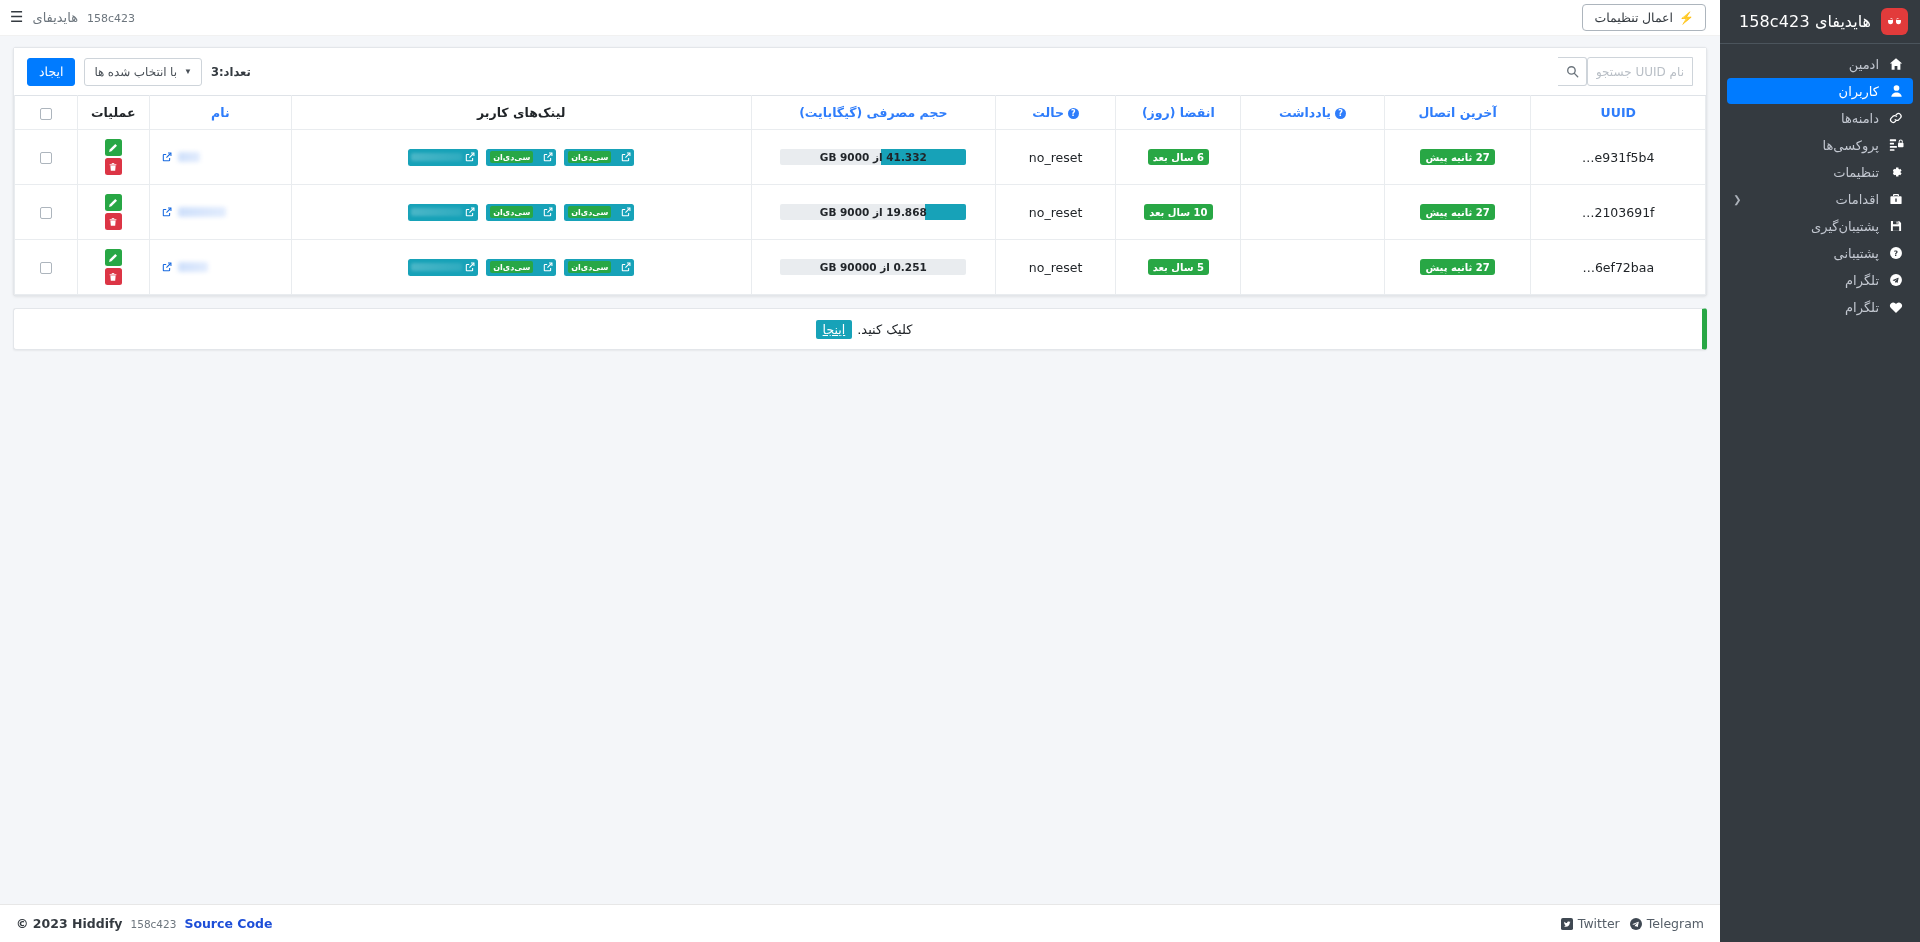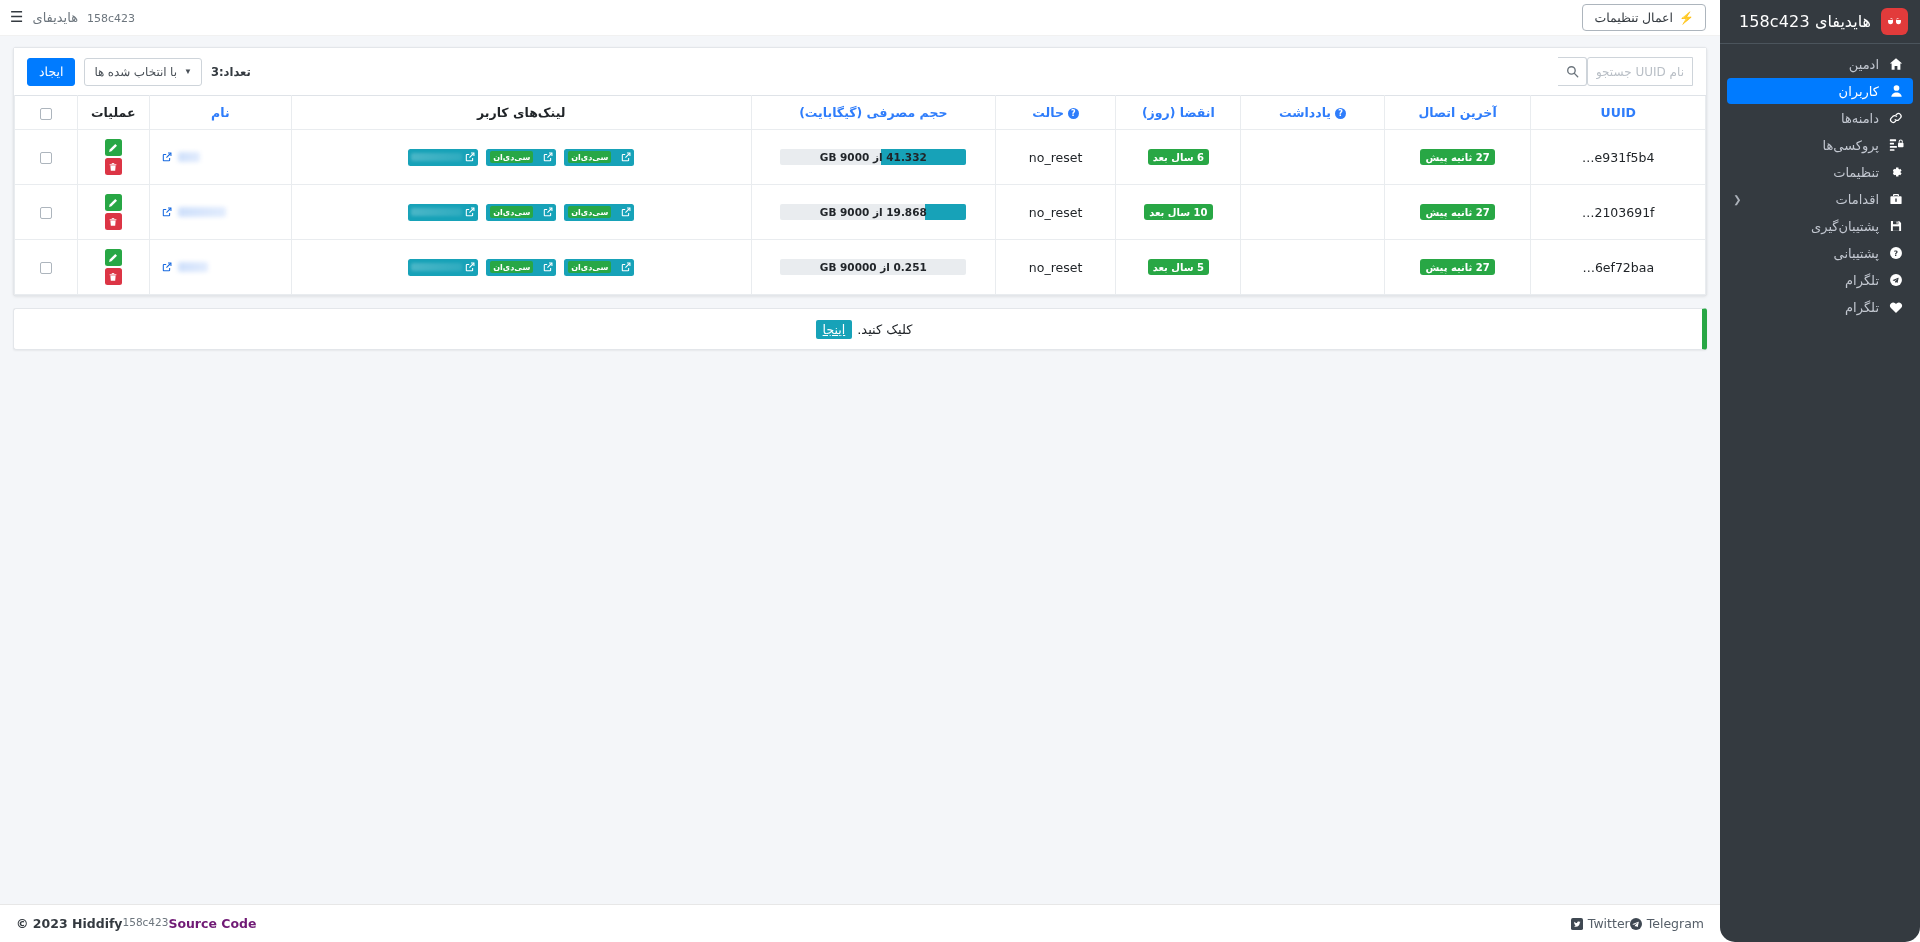--- a/index.html
+++ b/index.html
@@ -15,21 +15,20 @@
   }
   #app { position: relative; width: 1920px; height: 942px; }
 
   
   #sidebar {
     position: absolute; top: 0; right: 0;
     width: 200px; height: 942px;
     background: #343a40;
     color: #c2c7d0;
     z-index: 20;
-    border-radius: 15px;
   }
   .brand {
     height: 44px;
     display: flex; align-items: center; justify-content: flex-start;
     padding: 0 12px;
     gap: 10px;
     border-bottom: 1px solid #4b545c;
     background: #343a40;
   }
   .brand-title {
@@ -297,25 +296,25 @@
   #footer {
     position: absolute; bottom: 0; right: 200px; left: 0;
     height: 38px;
     background: #fff;
     border-top: 1px solid #e7e7e7;
     display: flex; align-items: center; justify-content: space-between;
     padding: 0 16px;
     font-size: 12.5px; color: #6c757d;
     direction: ltr;
   }
-  .footer-left { display: flex; gap: 0; }
+  .footer-left { display: flex; align-items: center; gap: 8px; }
   .footer-left b { color: #343a40; font-weight: bold; }
   .footer-hash { font-size: 10.5px; color: #6c757d; }
-  .footer-link { color: #701a75; font-weight: bold; text-decoration: none; cursor: pointer; }
-  .footer-right { display: flex; align-items: center; gap: 0; text-align: center; }
+  .footer-link { color: #1d4ed8; font-weight: bold; text-decoration: none; cursor: pointer; }
+  .footer-right { display: flex; align-items: center; gap: 10px; text-align: center; }
   .social { display: inline-flex; align-items: center; gap: 5px; color: #555e68; cursor: pointer; }
   .social .ic { color: #3f4852; display: inline-flex; }
 </style>
 </head>
 <body>
 
 <div id="app">
 
   <aside id="sidebar">
     <div class="brand">

